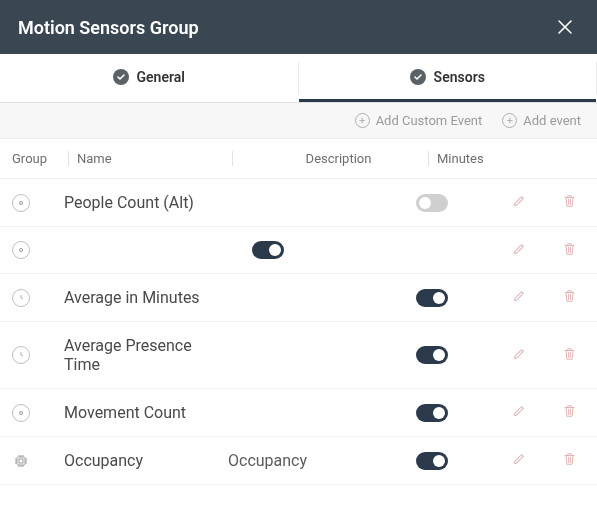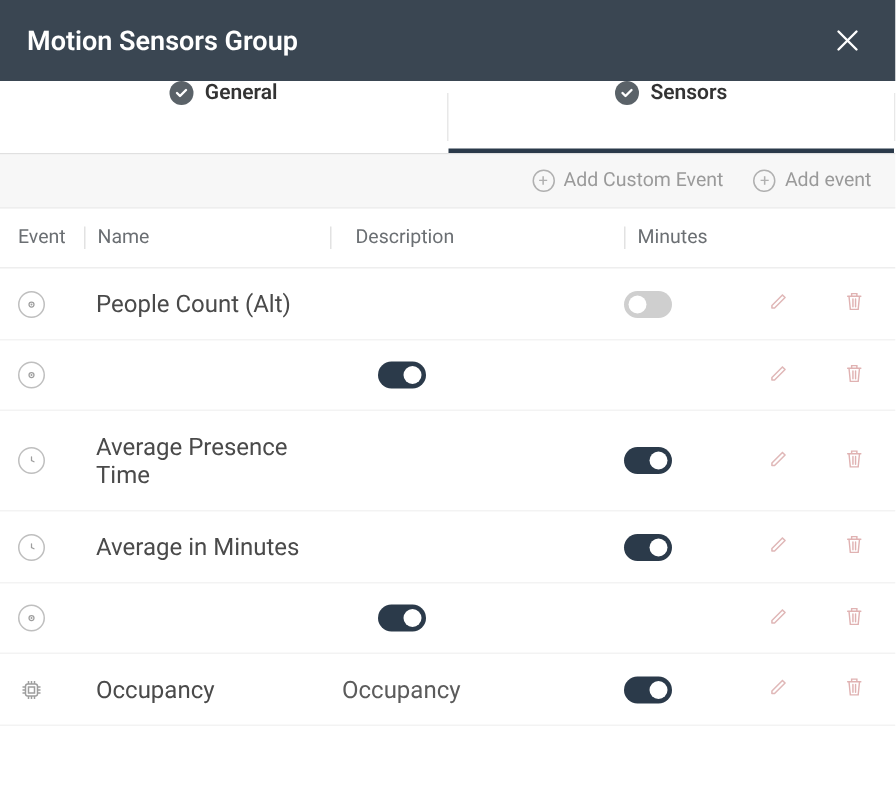--- a/index.html
+++ b/index.html
@@ -37,21 +37,21 @@
     color:#fff;
   }
   .tabs {
     display:flex;
     border-bottom: 1px solid #e0e0e0;
     background:#fff;
   }
   .tab {
     flex:1;
     display:flex;
-    align-items:flex-start;
+    align-items:center;
     justify-content:center;
     gap:8px;
     height:48px;
     font-size:14px;
     font-weight:600;
     color:#333;
     cursor:pointer;
     border-bottom: 3px solid transparent;
     position:relative;
   }
@@ -90,22 +90,22 @@
   }
   .headers {
     display:flex;
     align-items:center;
     padding: 12px 16px 12px 12px;
     font-size:13px;
     color:#6b6f73;
     border-bottom:1px solid #eee;
   }
   .col-icon { width:44px; }
-  .col-name { flex: 0 0 164px; border-left:1px solid #e2e2e2; padding-left:8px; }
-  .col-desc { flex: 0 0 196px; border-left:1px solid #e2e2e2; padding-left:16px; }
+  .col-name { flex: 0 0 164px; border-left:1px solid #e2e2e2; padding-left:8px;margin-left:12px; }
+  .col-desc { flex: 0 0 196px; border-left:1px solid #e2e2e2; padding-left:16px;text-align:center; }
   .col-active { flex: 0 0 64px; border-left:1px solid #e2e2e2; padding-left:8px; }
   .col-actions { flex:1; }
   .rows { }
   .row {
     display:flex;
     align-items:center;
     padding: 14px 16px 14px 12px;
     font-size:16px;
     color:#555;
     border-bottom:1px solid #f3f3f3;
@@ -180,21 +180,21 @@
       <span class="plus-circ">+</span>
       <span>Add Custom Event</span>
     </div>
     <div class="tbtn">
       <span class="plus-circ">+</span>
       <span>Add event</span>
     </div>
   </div>
 
   <div class="headers">
-    <div class="col-icon">Event</div>
+    <div class="col-icon">Group</div>
     <div class="col-name">Name</div>
     <div class="col-desc">Description</div>
     <div class="col-active">Minutes</div>
     <div class="col-actions"></div>
   </div>
 
   <div class="rows" id="rows">
       <div class="row">
         <div class="r-icon">
           <span class="ic">
@@ -253,49 +253,49 @@
         </div>
       </div>
       <div class="row">
         <div class="r-icon">
           <span class="ic">
             <svg width="10" height="10" viewBox="0 0 12 12">
               <path d="M6 3 V6 L8 7" stroke="#9e9e9e" stroke-width="1" fill="none" stroke-linecap="round"></path>
             </svg>
           </span>
         </div>
+        <div class="r-name">Average in Minutes</div>
+        <div class="r-desc"></div>
+        <div class="r-toggle">
+          <div class="toggle on">
+            <div class="knob"></div>
+          </div>
+        </div>
+        <div class="r-actions">
+          <span class="act-btn pencil">
+            <span><svg width="14" height="14" viewBox="0 0 16 16">
+                <path d="M3 11 L11 3 L13 5 L5 13 L3 13 Z" fill="none" stroke="#e0b8b8" stroke-width="1.2" stroke-linejoin="round"></path>
+              </svg></span>
+          </span>
+          <span class="act-btn trash">
+            <span><svg width="13" height="14" viewBox="0 0 14 16">
+                <path d="M2 4 h10 M5 4 V2 h4 V4 M3 4 l1 10 h6 l1 -10 M6 6 v6 M8 6 v6" fill="none" stroke="#e0b2b2" stroke-width="1.1" stroke-linecap="round"></path>
+              </svg></span>
+          </span>
+        </div>
+      </div>
+      <div class="row">
+        <div class="r-icon">
+          <span class="ic">
+            <svg width="10" height="10" viewBox="0 0 12 12">
+              <path d="M6 3 V6 L8 7" stroke="#9e9e9e" stroke-width="1" fill="none" stroke-linecap="round"></path>
+            </svg>
+          </span>
+        </div>
         <div class="r-name">Average Presence Time</div>
-        <div class="r-desc"></div>
-        <div class="r-toggle">
-          <div class="toggle on">
-            <div class="knob"></div>
-          </div>
-        </div>
-        <div class="r-actions">
-          <span class="act-btn pencil">
-            <span><svg width="14" height="14" viewBox="0 0 16 16">
-                <path d="M3 11 L11 3 L13 5 L5 13 L3 13 Z" fill="none" stroke="#e0b8b8" stroke-width="1.2" stroke-linejoin="round"></path>
-              </svg></span>
-          </span>
-          <span class="act-btn trash">
-            <span><svg width="13" height="14" viewBox="0 0 14 16">
-                <path d="M2 4 h10 M5 4 V2 h4 V4 M3 4 l1 10 h6 l1 -10 M6 6 v6 M8 6 v6" fill="none" stroke="#e0b2b2" stroke-width="1.1" stroke-linecap="round"></path>
-              </svg></span>
-          </span>
-        </div>
-      </div>
-      <div class="row">
-        <div class="r-icon">
-          <span class="ic">
-            <svg width="10" height="10" viewBox="0 0 12 12">
-              <path d="M6 3 V6 L8 7" stroke="#9e9e9e" stroke-width="1" fill="none" stroke-linecap="round"></path>
-            </svg>
-          </span>
-        </div>
-        <div class="r-name">Average in Minutes</div>
         <div class="r-desc"></div>
         <div class="r-toggle">
           <div class="toggle on">
             <div class="knob"></div>
           </div>
         </div>
         <div class="r-actions">
           <span class="act-btn pencil">
             <span><svg width="14" height="14" viewBox="0 0 16 16">
                 <path d="M3 11 L11 3 L13 5 L5 13 L3 13 Z" fill="none" stroke="#e0b8b8" stroke-width="1.2" stroke-linejoin="round"></path>
@@ -310,20 +310,21 @@
       </div>
       <div class="row">
         <div class="r-icon">
           <span class="ic">
             <svg width="10" height="10" viewBox="0 0 12 12">
               <circle cx="6" cy="6" r="2" fill="none" stroke="#9e9e9e" stroke-width="1"></circle>
               <circle cx="6" cy="6" r="0.8" fill="#9e9e9e"></circle>
             </svg>
           </span>
         </div>
+        <div class="r-name">Movement Count</div>
         <div class="r-desc"></div>
         <div class="r-toggle">
           <div class="toggle on">
             <div class="knob"></div>
           </div>
         </div>
         <div class="r-actions">
           <span class="act-btn pencil">
             <span><svg width="14" height="14" viewBox="0 0 16 16">
                 <path d="M3 11 L11 3 L13 5 L5 13 L3 13 Z" fill="none" stroke="#e0b8b8" stroke-width="1.2" stroke-linejoin="round"></path>

